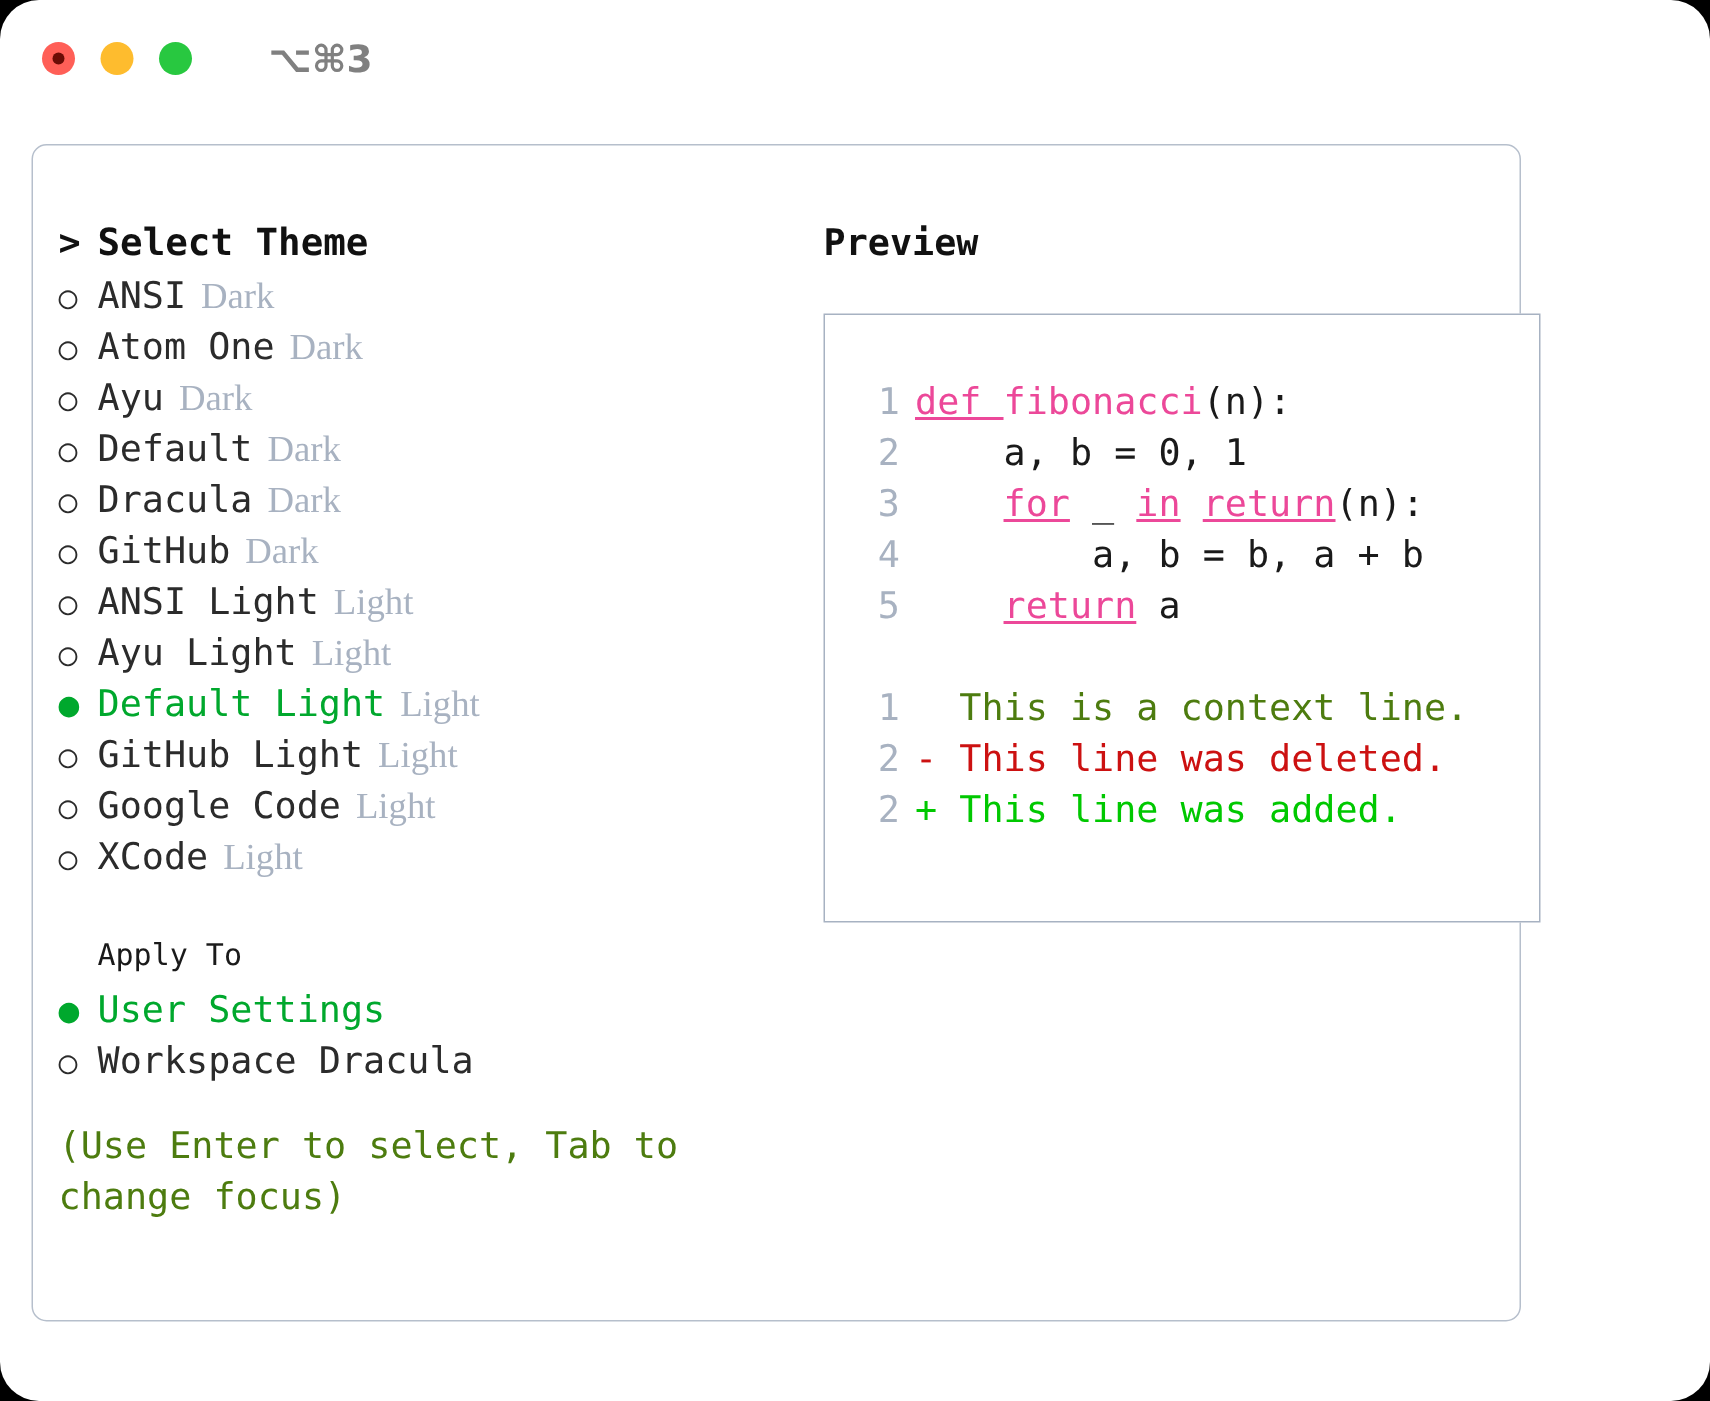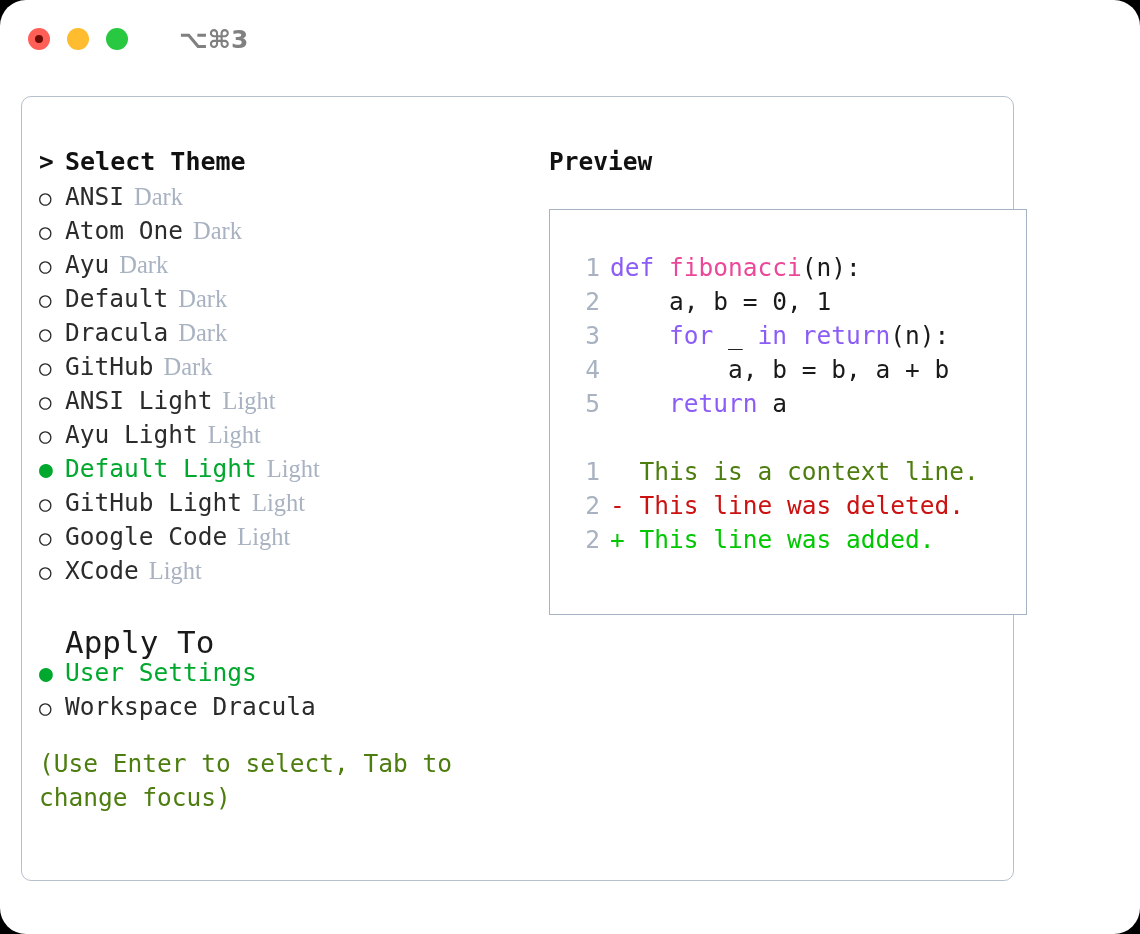--- a/index.html
+++ b/index.html
@@ -95,21 +95,21 @@
     height: 35px;
   }
   .label-main { color: #2b2b2b; }
   .row.selected .label-main { color: #00a82d; }
   .label-tag { color: #a8b2c1; margin-left: 10px; font-family: Liberation Serif, serif; }
   .spacer-sm { height: 34px; }
   .group-header {
     display: flex;
     align-items: baseline;
     height: 34px;
-    font-size: 31px;
+    font-size: 20px;
     color: #1a1a1a;
     padding-left: 26px;
   }
   #hint {
     position: absolute;
     left: 17px; top: 650px;
     width: 420px;
     font-size: 24.5px;
     line-height: 34px;
     color: #4d7c0f;
@@ -142,21 +142,21 @@
     font-size: 24.5px;
     white-space: pre;
   }
   .lineno {
     flex: 0 0 34px;
     text-align: right;
     color: #a8b2c1;
     margin-right: 10px;
   }
   .code-text { color: #1a1a1a; }
-  .tok-kw   { color: #8b5cf6; }
+  .tok-kw   { color: #ec4899; text-decoration: underline; }
   .tok-fn   { color: #ec4899; }
   .tok-plain{ color: #1a1a1a; }
   .blank-line { height: 34px; }
   .diff-ctx { color: #4d7c0f; }
   .diff-del { color: #cc1111; }
   .diff-add { color: #00c800; }
 </style>
 </head>
 <body>
 

